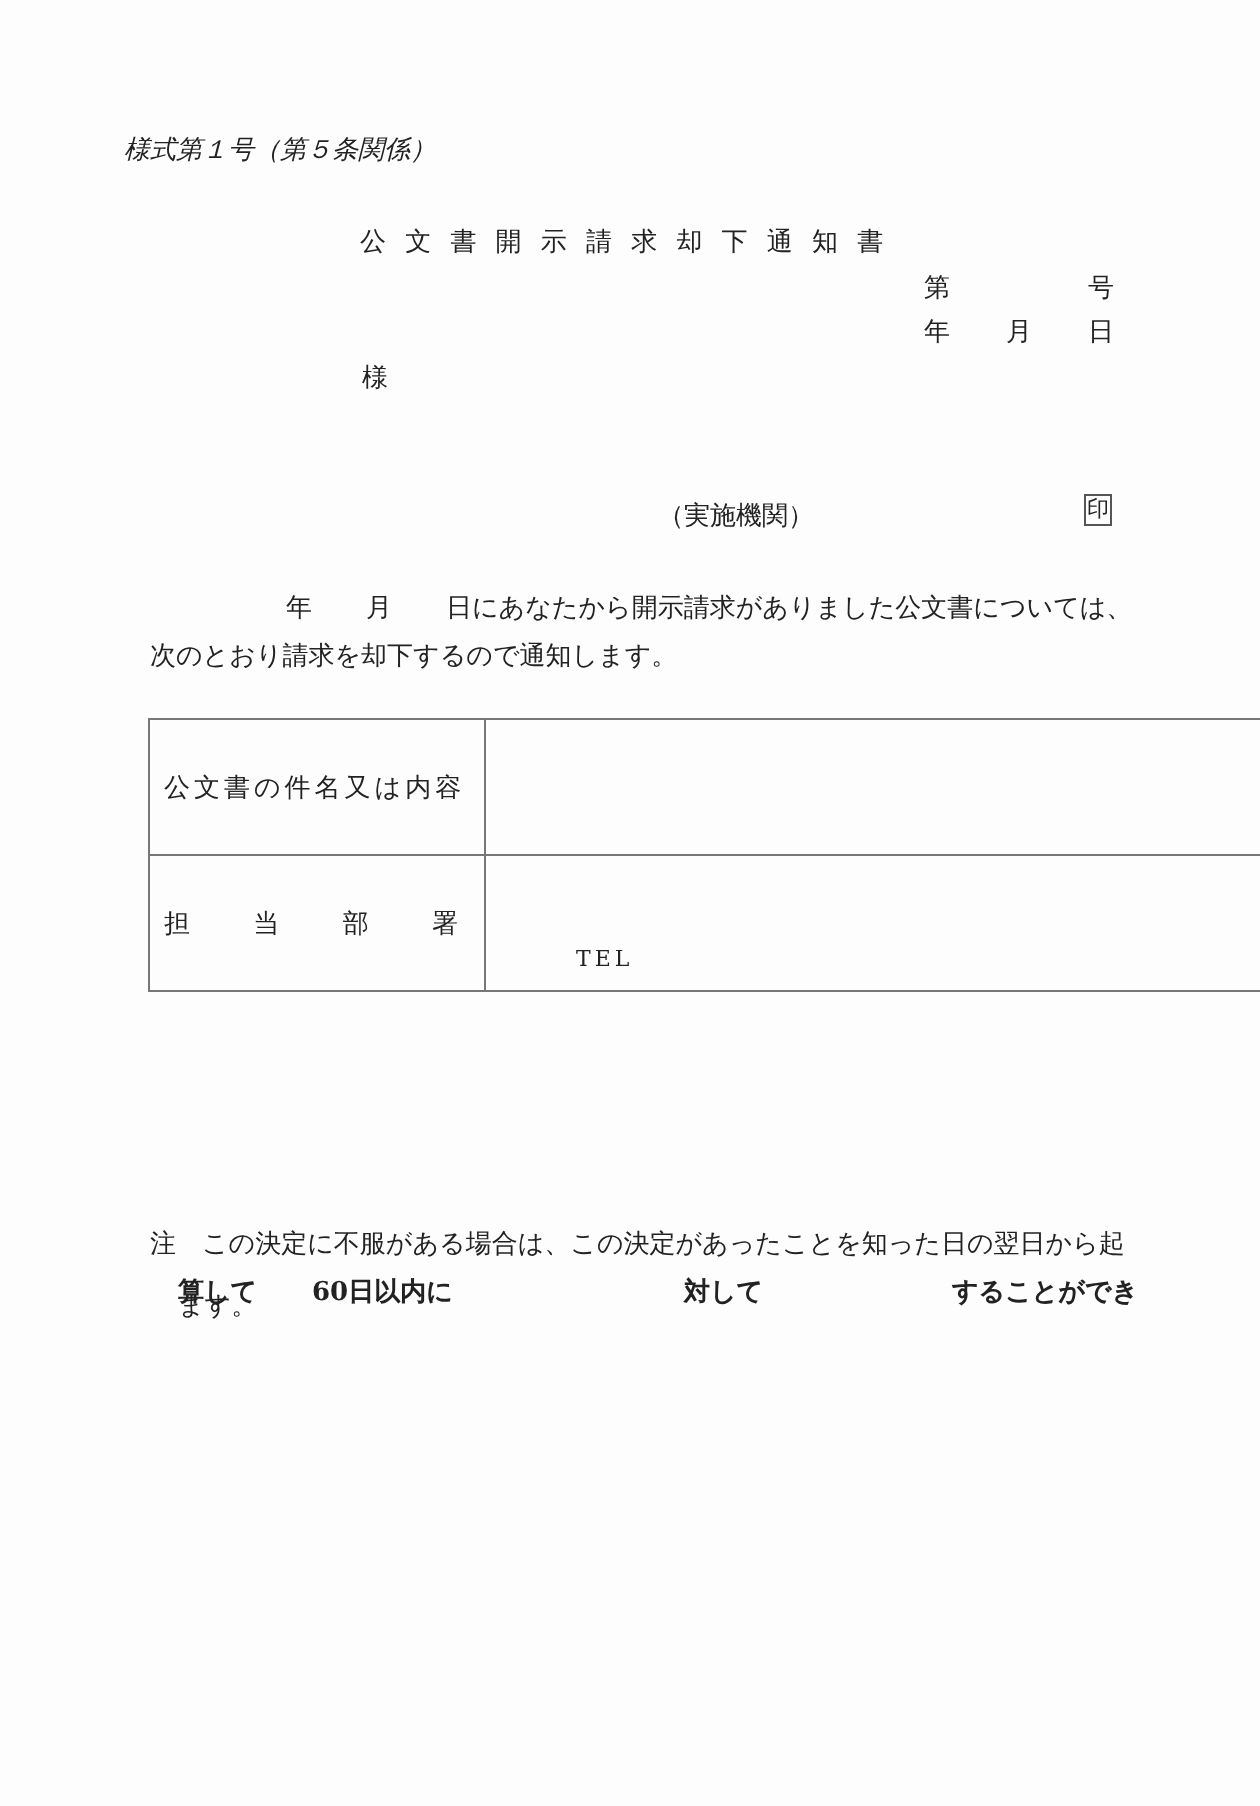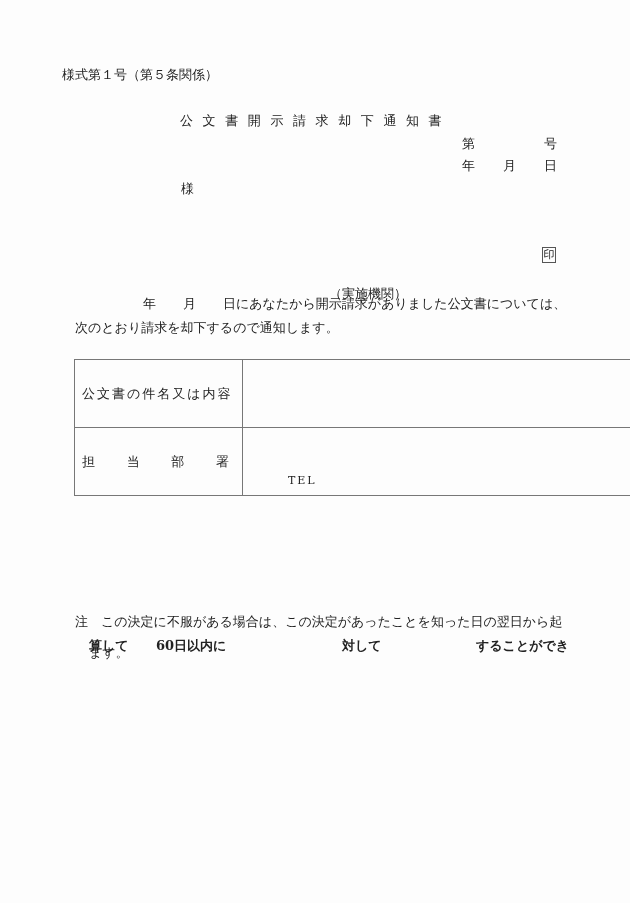--- a/index.html
+++ b/index.html
@@ -1,26 +1,26 @@
 <!DOCTYPE html>
 <html><head>
 <meta charset="utf-8">
 <style>
   html, body { margin: 0; padding: 0; }
   body {
     width: 630px; height: 903px; background: #fdfdfd; position: relative; overflow: hidden;
     font-family: "DejaVu Serif", "Liberation Serif", serif; color: #222; font-size: 13px;
   }
   .abs { position: absolute; white-space: nowrap; }
-  .form-no { left: 62px; top: 66px; font-size: 13px; }
+  .form-no { left: 62px; top: 66px; font-size: 13px; font-style: italic; }
   .title { left: 180px; top: 112px; font-size: 13px; letter-spacing: 9.6px; text-align: center; }
   .docno { left: 462px; top: 135px; width: 95px; display: flex; justify-content: space-between; }
   .date { left: 462px; top: 157px; width: 95px; display: flex; justify-content: space-between; }
   .sama { left: 181px; top: 180px; }
-  .agency { left: 329px; top: 249px; margin-top: 36px; }
+  .agency { left: 329px; top: 249px; }
   .seal { left: 542px; top: 247px; width: 12px; height: 14px; border: 1px solid #555; font-size: 11px; line-height: 14px; text-align: center; }
   .body1 { left: 143px; top: 295px; }
   .body1 span { display: inline-block; }
   .body2 { left: 75px; top: 319px; }
   table.main {
     position: absolute; left: 74px; top: 359px; width: 598px; border-collapse: collapse;
   }
   table.main td { border: 1.5px solid #777; padding: 0; vertical-align: middle; }
   td.label { width: 160px; padding-left: 7px !important; font-size: 13px; }
   .row1 td { height: 67px; }

